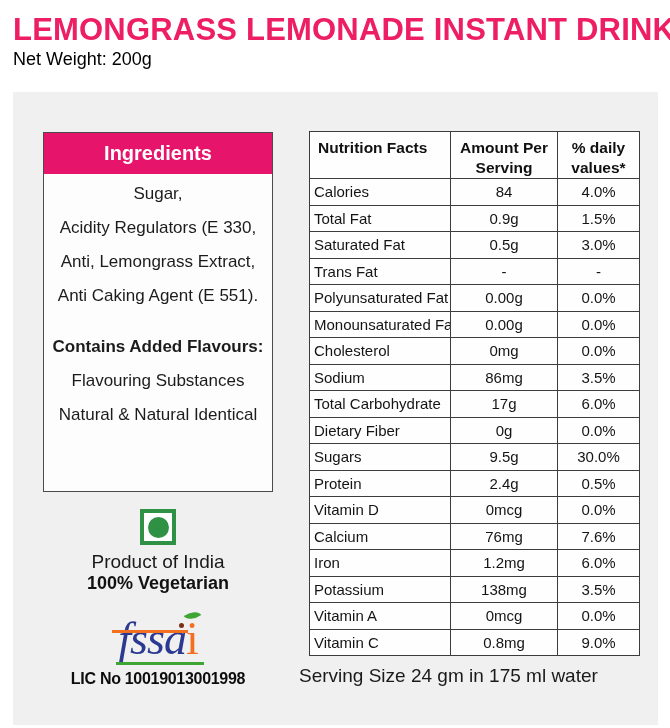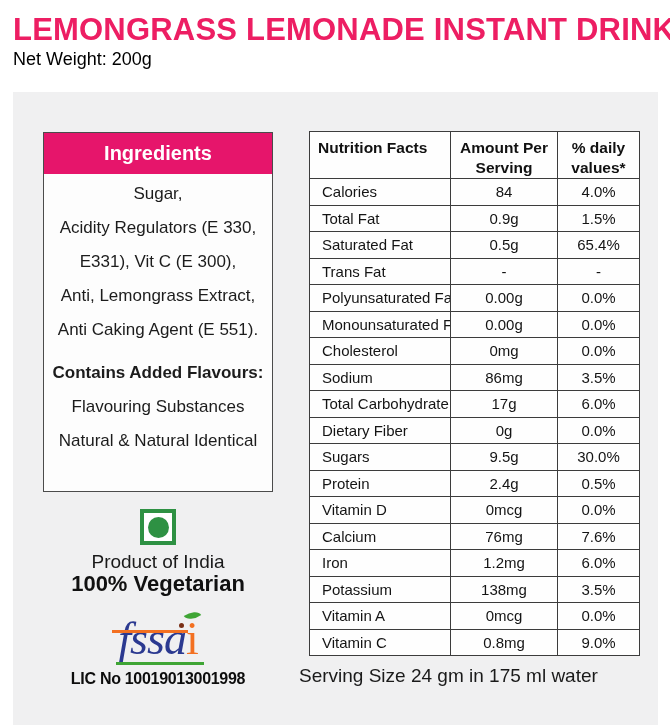--- a/index.html
+++ b/index.html
@@ -34,32 +34,32 @@
     border:1px solid #4b4b4b;background:#fdfdfd;
   }
   .ing-header{
     background:var(--accent-pink,#e6156b);color:#fff;
     font-size:20px;font-weight:bold;text-align:center;
     height:41px;line-height:41px;
   }
   .ing-body{height:317px;padding-top:3px;text-align:center;color:#1c1c1c;}
   .ing-line{font-size:17px;line-height:34px;white-space:nowrap;}
   .ing-line.bold{font-weight:bold;}
-  .ing-line.gap{margin-bottom:9px;}
+  .ing-line.gap{margin-bottom:17px;}
 
   
   .veg-wrap{position:absolute;left:30px;top:417px;width:230px;text-align:center;}
   .veg-mark{
     width:36px;height:36px;margin:0 auto;background:#fff;
     border:4px solid var(--veg-green,#2e9143);
     display:flex;align-items:center;justify-content:center;
   }
   .veg-dot{width:21px;height:21px;border-radius:50%;background:var(--veg-green,#2e9143);}
   .origin-line1{font-size:19px;color:#1a1a1a;margin-top:6px;line-height:21px;}
-  .origin-line2{font-size:22px;font-weight:bold;color:#111;line-height:23px;}
+  .origin-line2{font-size:18px;font-weight:bold;color:#111;line-height:23px;}
 
   
   .fssai-wrap{position:absolute;left:30px;top:521px;width:230px;text-align:center;}
   .fssai-logo{
     position:relative;display:inline-block;height:54px;padding:0 8px;
     font-family:"Liberation Serif", serif;font-style:italic;
     font-size:46px;line-height:52px;letter-spacing:-1px;
   }
   .fssai-navy{color:var(--fssai-navy,#2b3990);}
   .fssai-orange{color:var(--fssai-orange,#f37021);font-style:normal;}
@@ -94,38 +94,37 @@
   table.nutrition th{
     height:47px;vertical-align:top;padding-top:6px;
     font-size:15.5px;font-weight:bold;line-height:20px;text-align:center;
   }
   table.nutrition th.col-label{text-align:left;padding-left:8px;}
   col.c1{width:141px;} col.c2{width:107px;} col.c3{width:82px;}
   table.nutrition td{
     height:26.5px;font-size:15px;text-align:center;line-height:1;color:#141414;
   }
   table.nutrition td:first-child{
-    text-align:left;padding-left:12px;white-space:nowrap;overflow:hidden;
+    text-align:left;padding-left:4px;white-space:nowrap;overflow:hidden;
   }
   .serving-note{position:absolute;left:286px;top:573px;font-size:19px;color:#1a1a1a;white-space:nowrap;}
 </style>
 </head>
 <body>
 
 <div class="page-title">LEMONGRASS LEMONADE INSTANT DRINK</div>
 <div class="net-weight">Net Weight: 200g</div>
 
 <div class="panel">
 
   <div class="ing-box">
     <div class="ing-header">Ingredients</div>
     <div class="ing-body">
         <div class="ing-line">Sugar,</div>
         <div class="ing-line">Acidity Regulators (E 330,</div>
-        <div class="ing-line">E331), Vit C (E 300),</div>
         <div class="ing-line">Anti, Lemongrass Extract,</div>
         <div class="ing-line gap">Anti Caking Agent (E 551).</div>
         <div class="ing-line bold">Contains Added Flavours:</div>
         <div class="ing-line">Flavouring Substances</div>
         <div class="ing-line">Natural &amp; Natural Identical</div>
       </div>
   </div>
 
   <div class="veg-wrap">
     <div class="veg-mark">
@@ -167,21 +166,21 @@
             <td>4.0%</td>
           </tr>
           <tr>
             <td>Total Fat</td>
             <td>0.9g</td>
             <td>1.5%</td>
           </tr>
           <tr>
             <td>Saturated Fat</td>
             <td>0.5g</td>
-            <td>65.4%</td>
+            <td>3.0%</td>
           </tr>
           <tr>
             <td>Trans Fat</td>
             <td>-</td>
             <td>-</td>
           </tr>
           <tr>
             <td>Polyunsaturated Fat</td>
             <td>0.00g</td>
             <td>0.0%</td>

